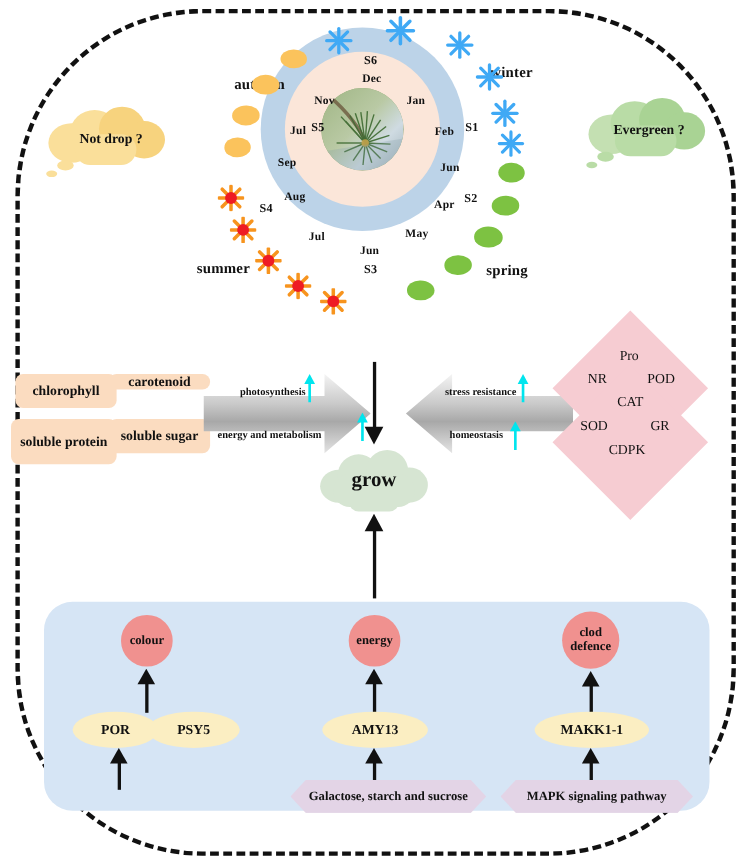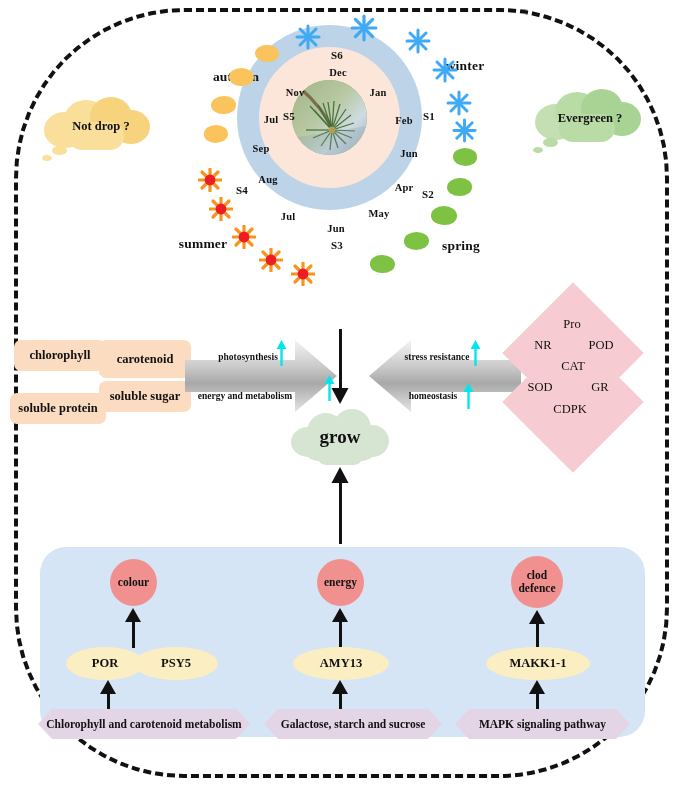--- a/index.html
+++ b/index.html
@@ -127,21 +127,21 @@
   <div class="lbl month" style="left:379px;top:213px;">May</div>
   <div class="lbl month" style="left:336px;top:228px;">Jun</div>
   <div class="lbl month" style="left:288px;top:216px;">Jul</div>
   <div class="lbl month" style="left:268px;top:179px;">Aug</div>
   <div class="lbl month" style="left:261px;top:148px;">Sep</div>
   <div class="lbl month" style="left:271px;top:119px;">Jul</div>
   <div class="lbl month" style="left:295px;top:92px;">Nov</div>
   <div class="lbl month" style="left:338px;top:72px;">Dec</div>
 
   <div class="lbl stage" style="left:429px;top:116px;">S1</div>
-  <div class="lbl stage" style="left:428px;top:194px;">S2</div>
+  <div class="lbl stage" style="left:428px;top:181px;">S2</div>
   <div class="lbl stage" style="left:337px;top:245px;">S3</div>
   <div class="lbl stage" style="left:242px;top:190px;">S4</div>
   <div class="lbl stage" style="left:246px;top:116px;margin-left:43px;">S5</div>
   <div class="lbl stage" style="left:337px;top:55px;">S6</div>
 
   <div class="lbl season" style="left:465px;top:66px;">winter</div>
   <div class="lbl season" style="left:461px;top:246px;">spring</div>
   <div class="lbl season" style="left:203px;top:244px;">summer</div>
   <div class="lbl season" style="left:196px;top:77px;margin-left:40px;">autumn</div>
 
@@ -267,22 +267,22 @@
     <div class="puff" style="left:26px;top:4px;width:44px;height:40px;background:#b9dca6;"></div>
     <div class="puff" style="left:52px;top:1px;width:42px;height:40px;background:#a9d394;"></div>
     <div class="puff" style="left:74px;top:14px;width:38px;height:34px;background:#a9d394;"></div>
     <div class="puff" style="left:30px;top:26px;width:56px;height:28px;background:#b9dca6;border-radius:22px;"></div>
     <div class="puff" style="left:14px;top:50px;width:15px;height:9px;background:#b9dca6;"></div>
     <div class="puff" style="left:4px;top:59px;width:10px;height:6px;background:#b9dca6;"></div>
     <div class="txt" style="left:2px;top:2px;">Evergreen ?</div>
   </div>
 
   <div class="chip" style="left:14px;top:340px;width:92px;height:31px;">chlorophyll</div>
-  <div class="chip" style="left:99px;top:340px;width:92px;height:38px;">carotenoid</div>
-  <div class="chip" style="left:10px;top:381px;width:96px;height:31px;margin-top:12px;">soluble protein</div>
+  <div class="chip" style="left:99px;top:340px;width:92px;height:14px;">carotenoid</div>
+  <div class="chip" style="left:10px;top:381px;width:96px;height:41px;">soluble protein</div>
   <div class="chip" style="left:99px;top:381px;width:92px;height:31px;">soluble sugar</div>
 
   <svg class="arrowL" style="left:185px;top:338px;" width="152" height="76" viewBox="0 0 152 76">
     <defs>
         <linearGradient id="gl" x1="0" y1="0" x2="0" y2="1">
       <stop offset="0%" stop-color="#f4f4f4"></stop>
           <stop offset="38%" stop-color="#c9c9c9"></stop>
       <stop offset="60%" stop-color="#a8a8a8"></stop>
           <stop offset="100%" stop-color="#e4e4e4"></stop>
     </linearGradient>
@@ -358,21 +358,20 @@
   <div class="bar" style="left:132px;top:618px;height:30px;"></div>
   <svg class="icon-abs" style="left:124px;top:608px;" width="18" height="16" viewBox="0 0 18 16">
       <path d="M9 0 L17 14 L1 14 Z" fill="#111"></path>
     </svg>
   <div class="ellip" style="left:66px;top:647px;width:78px;height:33px;">POR</div>
   <div class="ellip" style="left:134px;top:647px;width:84px;height:33px;">PSY5</div>
   <div class="bar" style="left:107px;top:690px;height:28px;"></div>
   <svg class="icon-abs" style="left:99px;top:680px;" width="18" height="16" viewBox="0 0 18 16">
       <path d="M9 0 L17 14 L1 14 Z" fill="#111"></path>
     </svg>
-  <div class="hexwrap" style="left:38px;top:709px;width:212px;">Chlorophyll and carotenoid metabolism</div>
 
   <div class="circ" style="left:317px;top:559px;width:47px;height:47px;">energy</div>
   <div class="bar" style="left:339px;top:618px;height:30px;"></div>
   <svg class="icon-abs" style="left:331px;top:608px;" width="18" height="16" viewBox="0 0 18 16">
       <path d="M9 0 L17 14 L1 14 Z" fill="#111"></path>
     </svg>
   <div class="ellip" style="left:293px;top:647px;width:96px;height:33px;">AMY13</div>
   <div class="bar" style="left:339px;top:690px;height:28px;"></div>
   <svg class="icon-abs" style="left:331px;top:680px;" width="18" height="16" viewBox="0 0 18 16">
       <path d="M9 0 L17 14 L1 14 Z" fill="#111"></path>

